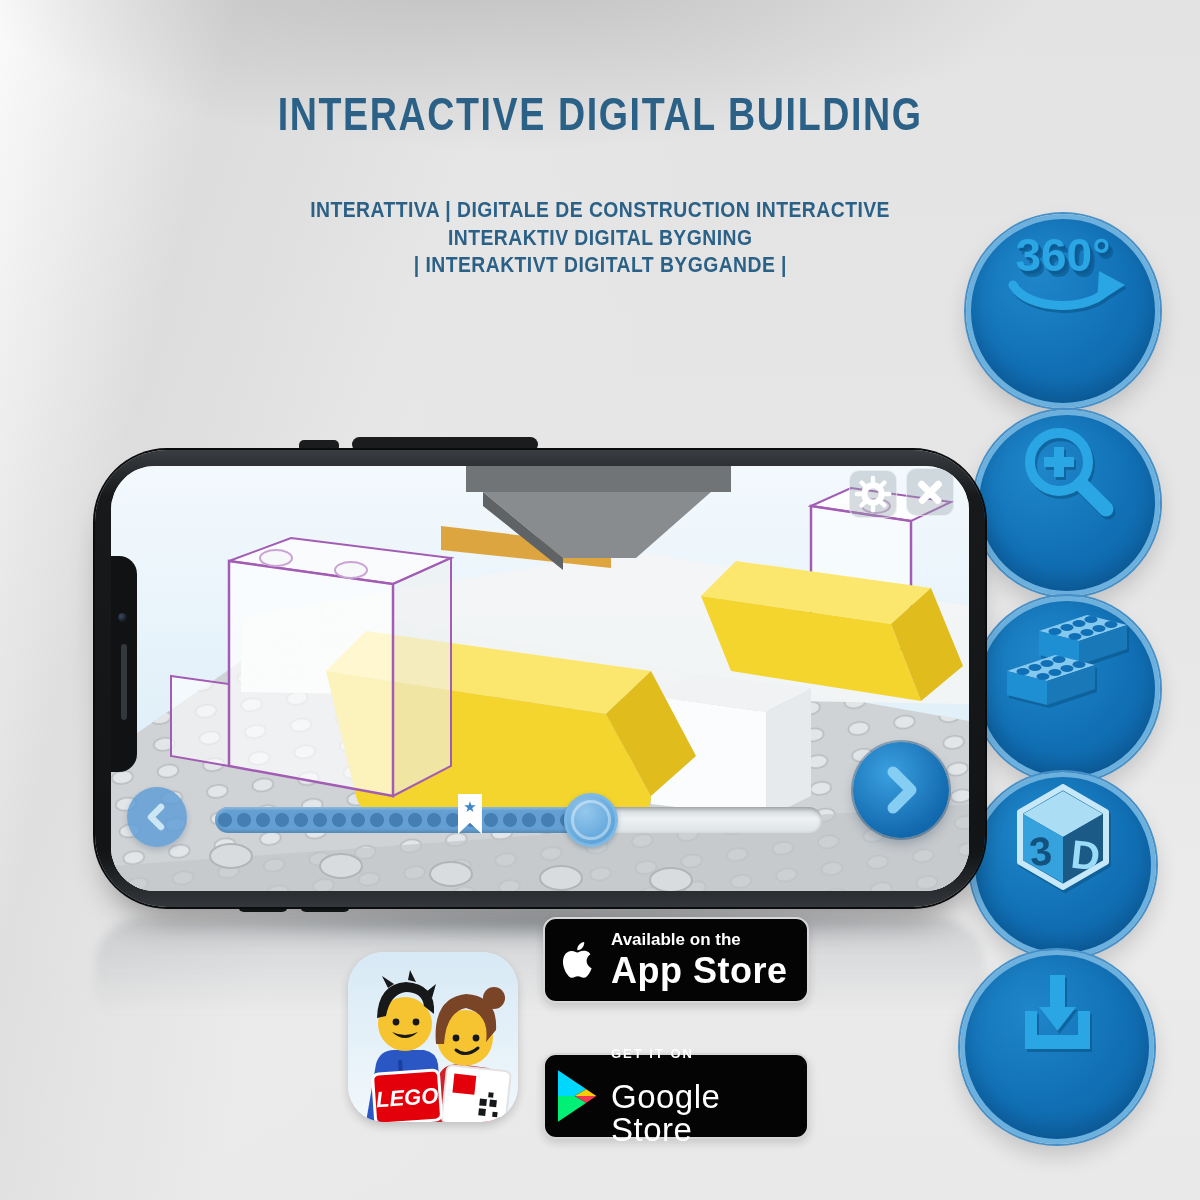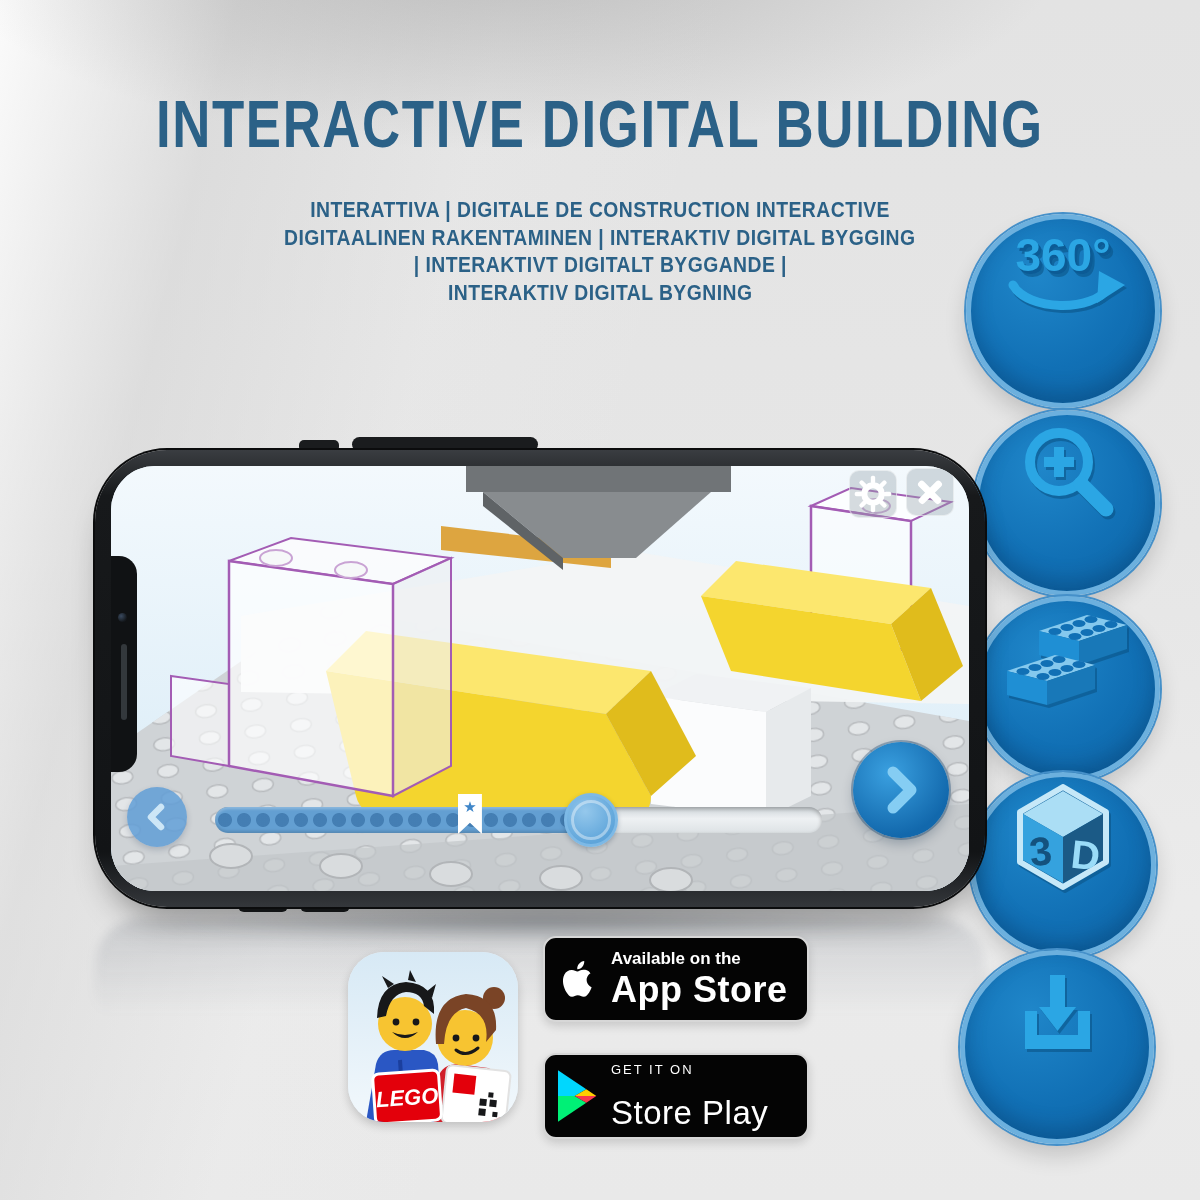--- a/index.html
+++ b/index.html
@@ -6,21 +6,21 @@
   #stage{
     position:relative;width:1200px;height:1200px;margin:0 auto;overflow:hidden;
     font-family:"Liberation Sans",sans-serif;
     background:
       radial-gradient(900px 320px at 42% -4%, rgba(125,125,125,.38), rgba(125,125,125,0) 62%),
       linear-gradient(104deg, rgba(255,255,255,.85) 0%, rgba(214,214,214,.55) 16%, rgba(240,240,240,.15) 34%, rgba(255,255,255,0) 50%),
       linear-gradient(180deg,#e3e3e3 0%,#e6e6e6 45%,#ebebeb 75%,#e9e9e9 100%);
   }
   
   .page-title{position:absolute;top:86px;left:0;width:100%;text-align:center;margin:0;
-    color:#2b6187;font-weight:700;font-size:66px;letter-spacing:2px;}
+    color:#2b6187;font-weight:700;font-size:47px;letter-spacing:2px;}
   .condense{display:inline-block;transform:scaleX(.8);transform-origin:50% 50%;white-space:nowrap;}
   .subtitle{position:absolute;top:197px;left:0;width:100%;text-align:center;color:#2b6187;}
   .subtitle .line{height:27.5px;line-height:27.5px;font-size:21.5px;font-weight:700;letter-spacing:.5px;}
   .subtitle .line .condense{transform:scaleX(.9);}
   
   .circle-btn{position:absolute;border-radius:50%;z-index:2;display:flex;align-items:flex-start;justify-content:center;
     background:radial-gradient(circle at 36% 30%, #1f86c9 0%, #1170b5 55%, #0e64a4 100%);
     border:5px solid #6cb0de;
     box-shadow:0 0 0 2px #4590c9, 0 12px 22px rgba(0,0,0,.16), inset 0 -10px 20px rgba(0,40,80,.28);}
   .circle-btn svg{filter:drop-shadow(2px 3px 0 rgba(10,80,130,.55));}
@@ -64,41 +64,40 @@
     box-shadow:0 2px 5px rgba(0,30,60,.25);}
   .slider-thumb::after{content:"";position:absolute;inset:4px;border-radius:50%;border:3px solid rgba(255,255,255,.4);}
   .star-marker{position:absolute;left:42%;top:-13px;width:24px;height:40px;transform:translateX(-50%);background:#fff;
     clip-path:polygon(0 0,100% 0,100% 100%,50% 72%,0 100%);box-shadow:0 1px 2px rgba(0,0,0,.2);
     text-align:center;font-size:15px;line-height:26px;color:#3f86c9;}
   
   .lego-app{position:absolute;left:348px;top:952px;width:170px;height:170px;border-radius:36px;overflow:hidden;z-index:6;
     box-shadow:0 4px 10px rgba(0,0,0,.18);background:#e8f2fa;}
   .store-badge{position:absolute;left:543px;width:262px;height:82px;border-radius:13px;background:#040404;
     border:2px solid #d7d7d7;z-index:6;display:flex;align-items:center;box-shadow:0 4px 10px rgba(0,0,0,.15);}
-  .badge-as{top:936px;}
+  .badge-as{top:917px;}
   .badge-gp{top:1053px;}
   .badge-logo{width:66px;display:flex;align-items:center;justify-content:center;flex:0 0 66px;}
   .badge-text{color:#fff;line-height:1;}
   .badge-as .tagline{font-size:17px;font-weight:600;margin-bottom:5px;}
   .badge-as .store{font-size:36px;font-weight:600;letter-spacing:.5px;}
-  .badge-gp .tagline{font-size:13px;font-weight:400;letter-spacing:2px;margin-bottom:20px;}
+  .badge-gp .tagline{font-size:13px;font-weight:700;letter-spacing:2px;margin-bottom:20px;}
   .badge-gp .store{font-size:33px;font-weight:500;letter-spacing:.5px;}
 </style>
 </head>
 <body>
 
 <div id="stage">
 
   <h1 class="page-title"><span class="condense">INTERACTIVE DIGITAL BUILDING</span></h1>
 
   <div class="subtitle">
     <div class="line"><span class="condense">INTERATTIVA | DIGITALE DE CONSTRUCTION INTERACTIVE</span></div>
-    <div class="line"><span class="condense">DIGITAALINEN RAKENTAMINEN | INTERAKTIV DIGITAL BYGGING</span></div>
+    <div class="line"><span class="condense">INTERAKTIV DIGITAL BYGNING</span></div>
     <div class="line"><span class="condense">| INTERAKTIVT DIGITALT BYGGANDE |</span></div>
-    <div class="line"><span class="condense">INTERAKTIV DIGITAL BYGNING</span></div>
   </div>
 
   <div class="circle-btn c360">
     <svg width="140" height="118" viewBox="0 0 140 118">
       <text x="70" y="52" text-anchor="middle" font-family="Liberation Sans, sans-serif" font-size="46" font-weight="700" fill="#0c5b95" transform="translate(2.5,3)">360°</text>
       <text x="70" y="52" text-anchor="middle" font-family="Liberation Sans, sans-serif" font-size="46" font-weight="700" fill="#2ba6e4">360°</text>
       <path d="M20,66 C34,92 100,94 116,68" fill="none" stroke="#2ba6e4" stroke-width="9" stroke-linecap="round"></path>
       <polygon points="106,52 132,66 104,84" fill="#2ba6e4"></polygon>
     </svg>
   </div>
@@ -336,17 +335,17 @@
     <div class="badge-logo">
       <svg width="40" height="52" viewBox="0 0 48 62">
         <polygon points="0,0 34,23 20,31 0,31" fill="#00d7fe"></polygon>
         <polygon points="0,31 20,31 34,39 0,62" fill="#00f076"></polygon>
         <polygon points="20,31 34,23 46,31" fill="#ffce00"></polygon>
         <polygon points="20,31 46,31 34,39" fill="#f8384f"></polygon>
       </svg>
     </div>
     <div class="badge-text">
       <div class="tagline">GET IT ON</div>
-      <div class="store">Store Play</div>
+      <div class="store">Google Store</div>
     </div>
   </div>
 
 </div>
 
 </body></html>

